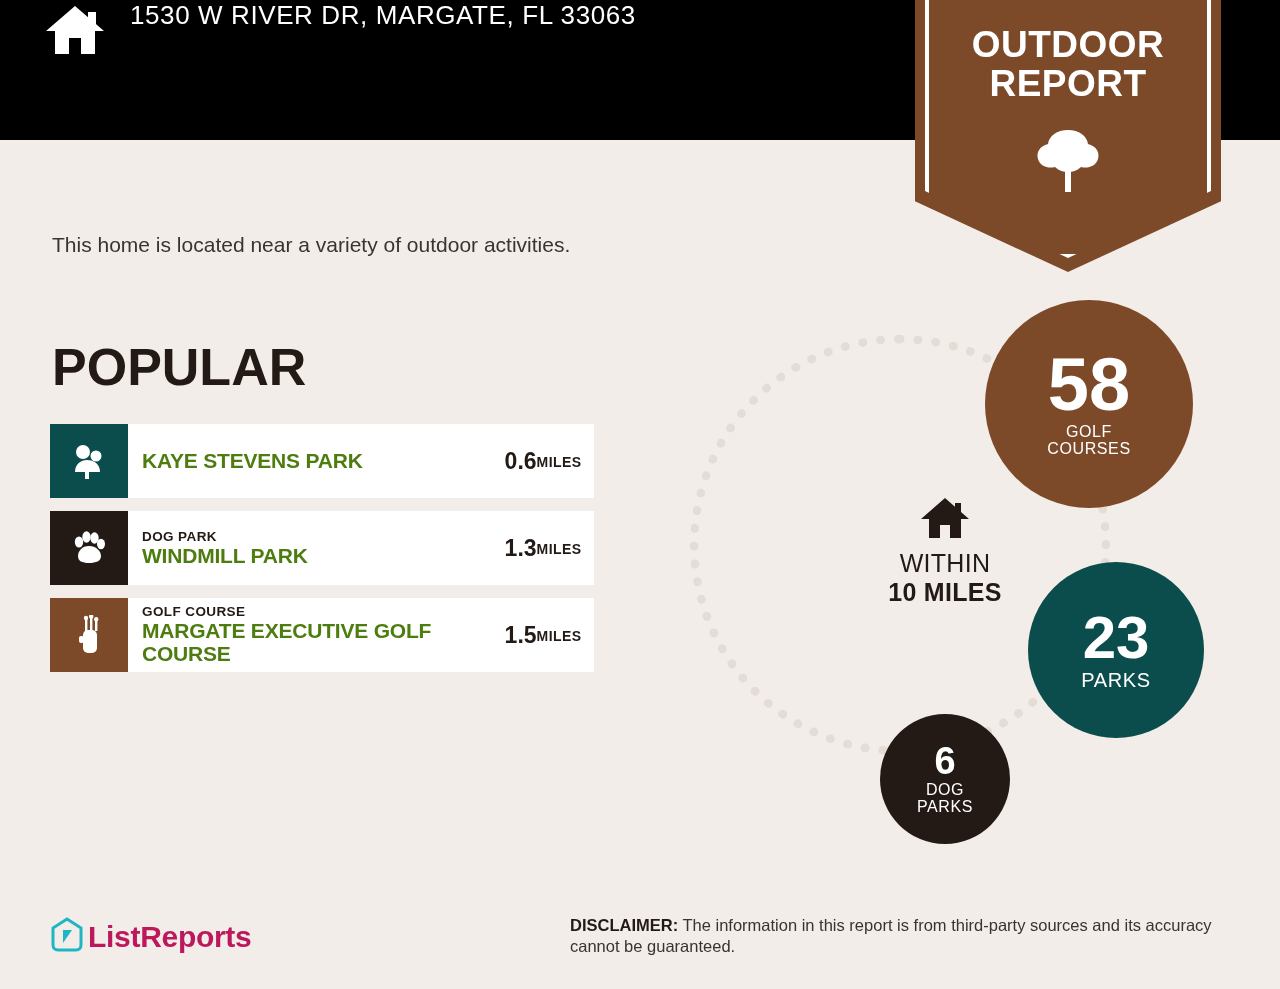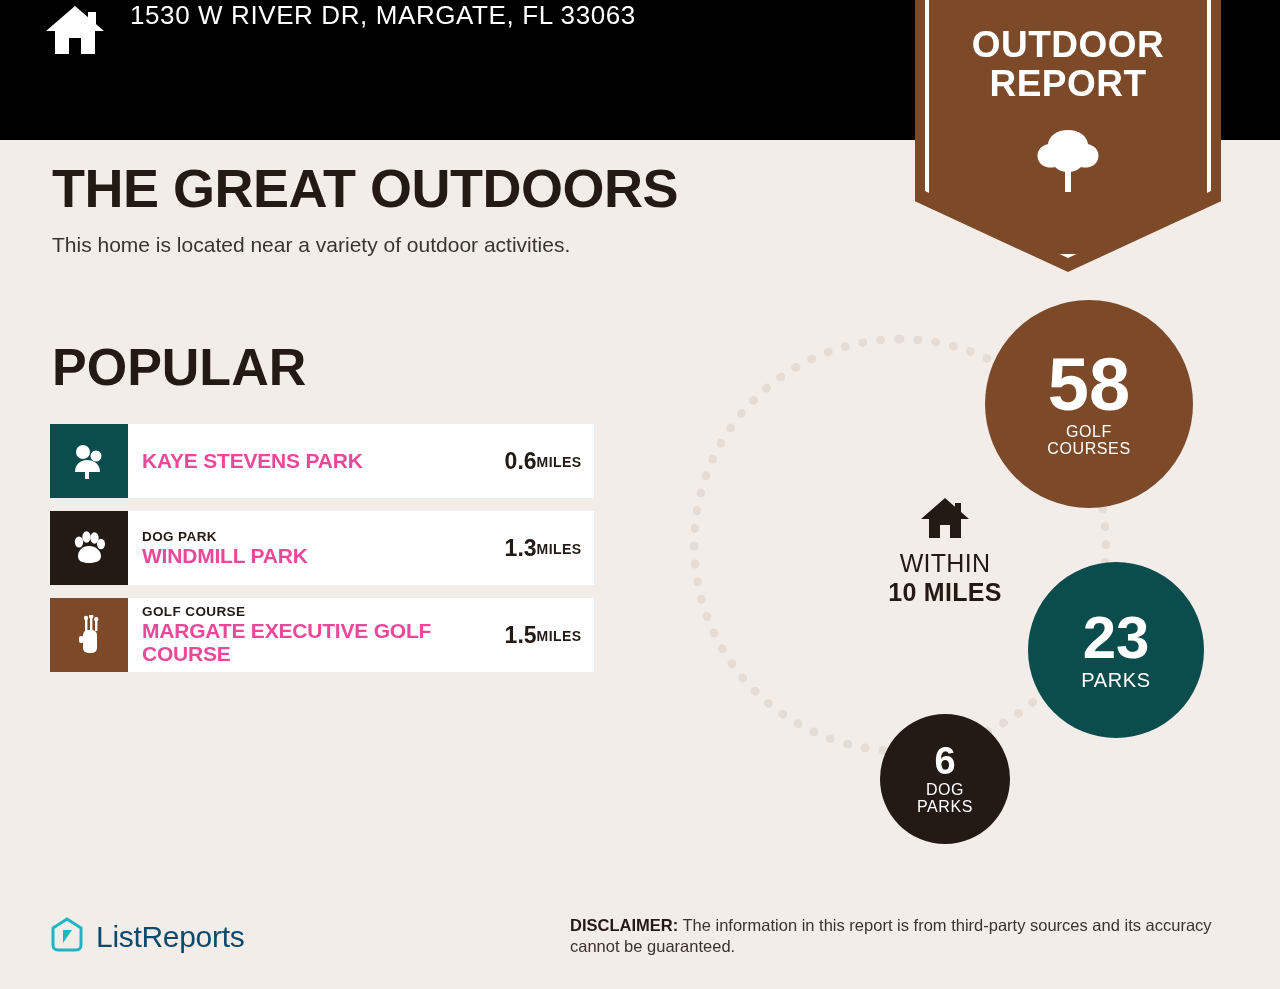--- a/index.html
+++ b/index.html
@@ -94,21 +94,21 @@
   .row-icon.brown { background: #7c4a28; }
   .row-text {
     flex: 1; padding: 10px 12px 10px 14px;
     display: flex; flex-direction: column; justify-content: center;
   }
   .row-cat {
     font-size: 13.5px; font-weight: 700; color: #231a15;
     letter-spacing: 0.4px; line-height: 1.2;
   }
   .row-name {
-    font-size: 21px; font-weight: 700; color: #ec4899;
+    font-size: 21px; font-weight: 700; color: #4d7c0f;
     line-height: 1.08; letter-spacing: -0.2px;
   }
   .row-dist {
     width: 96px; min-width: 96px;
     display: flex; flex-direction: row;
     align-items: center; justify-content: center;
     padding-right: 6px;
   }
   .dist-num { font-size: 23px; font-weight: 700; color: #231a15; line-height: 1; }
   .dist-unit { font-size: 14px; font-weight: 700; color: #231a15; letter-spacing: 0.4px; margin-top: 2px; }
@@ -166,22 +166,22 @@
   .center-label .ci { display: flex; justify-content: center; }
   .center-label .t1 { font-size: 25px; font-weight: 400; margin-top: 8px; letter-spacing: 0.3px; }
   .center-label .t2 { font-size: 25px; font-weight: 700; letter-spacing: 0.3px; }
 
   
   .footer-logo {
     position: absolute; left: 50px; bottom: 32px;
     display: flex; align-items: center;
   }
   .footer-logo .word {
-    font-size: 30px; font-weight: 400; color: #0c4a6e;
-    margin-left: 12px; letter-spacing: -0.3px;
+    font-size: 30px; font-weight: 700; color: #be185d;
+    margin-left: 4px; letter-spacing: -0.3px;
   }
   .disclaimer {
     position: absolute; left: 570px; bottom: 32px;
     width: 660px;
     font-size: 16.5px; color: #3b332e; line-height: 1.28;
   }
   .disclaimer b { font-weight: 700; color: #231a15; }
 </style>
 </head>
 <body>
@@ -205,21 +205,20 @@
       <div>REPORT</div>
     </div>
     <div class="badge-icon">
       <svg width="70" height="66" viewBox="0 0 70 66" aria-hidden="true">
         <path d="M35 2 C24 2 16 8 15 16 C7 18 3 24 5 31 C7 38 15 41 22 39 C26 43 31 44 35 44 C39 44 44 43 48 39 C55 41 63 38 65 31 C67 24 63 18 55 16 C54 8 46 2 35 2 Z" fill="#ffffff"></path>
         <rect x="32" y="40" width="6" height="24" fill="#ffffff"></rect>
       </svg>
     </div>
   </div>
 
-  <div class="main-title">THE GREAT OUTDOORS</div>
   <div class="sub-title">This home is located near a variety of outdoor activities.</div>
   <div class="popular-title">POPULAR</div>
 
   <div class="list">
 
     <div class="row">
       <div class="row-icon teal">
         <svg width="40" height="38" viewBox="0 0 40 38" aria-hidden="true">
           <circle cx="14" cy="10" r="7" fill="#ffffff"></circle>
           <circle cx="27" cy="14" r="5.5" fill="#ffffff"></circle>

